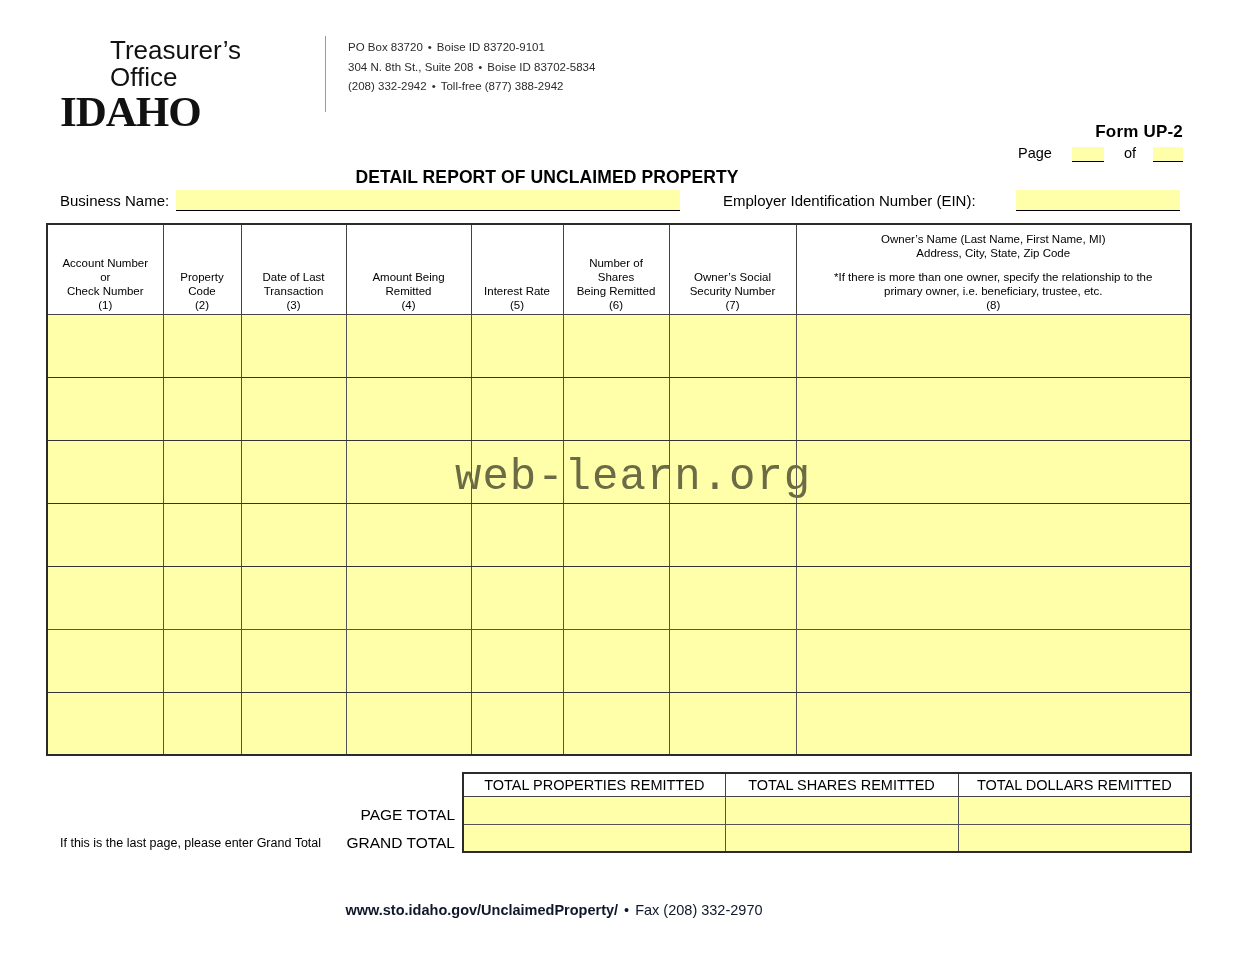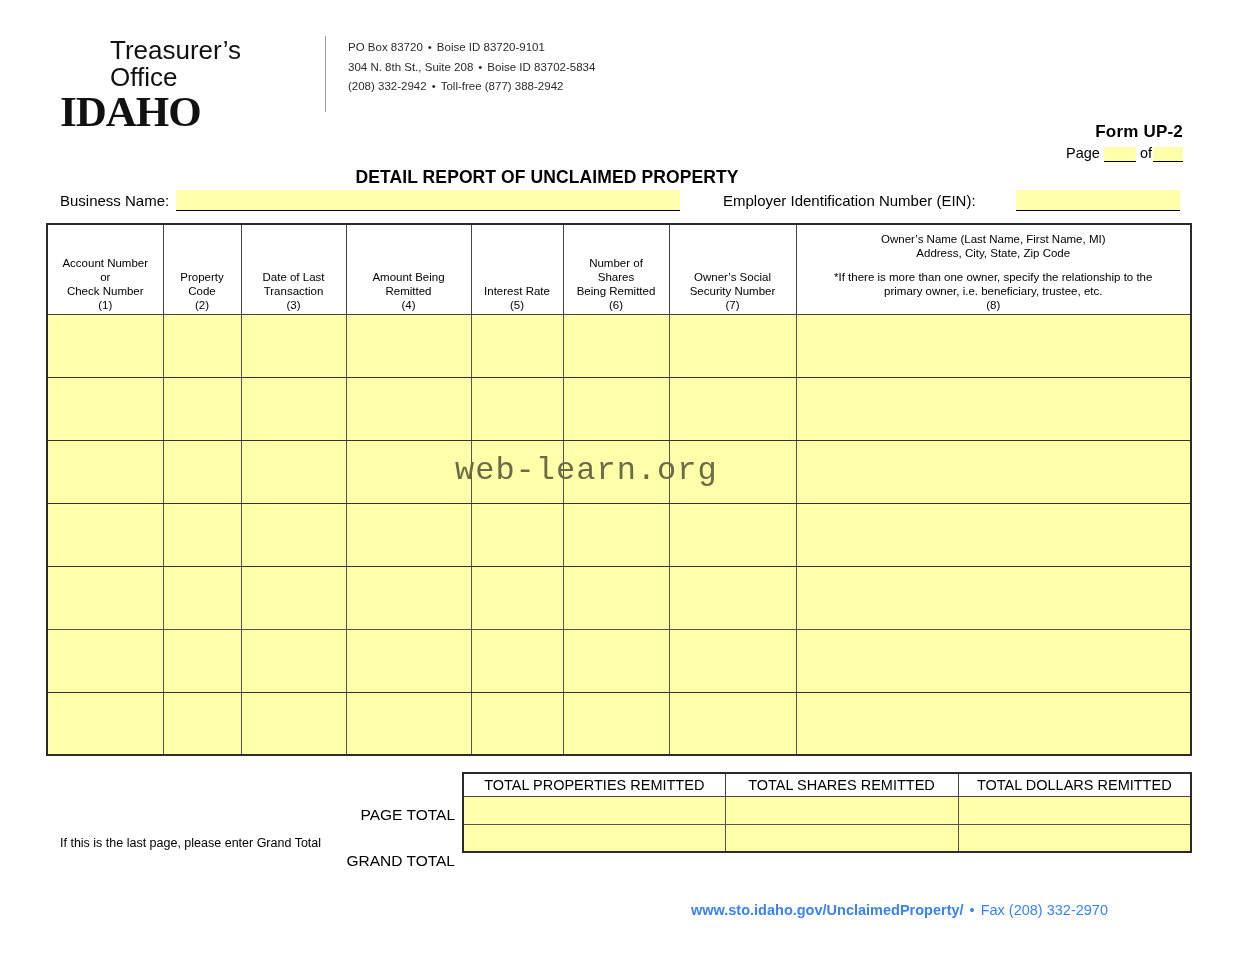--- a/index.html
+++ b/index.html
@@ -68,21 +68,21 @@
     font-size: 17px;
     font-weight: bold;
     letter-spacing: 0.2px;
   }
   #page-line {
     position: absolute;
     right: 55px; top: 145px;
     font-size: 14.5px;
     display: flex;
     align-items: flex-end;
-    gap: 0;
+    gap: 16px;
   }
   #page-line .lbl { padding-bottom: 1px; }
   .fillbox {
     background: #ffffaa;
     border-bottom: 1px solid #000;
     display: inline-block;
     height: 15px;
   }
   #page-of-box { width: 32px; margin: 0 4px; }
   #page-tot-box { width: 30px; margin-left: 1px; }
@@ -183,21 +183,21 @@
   table.grid tr.r4 td, table.grid tr.r6 td {
     border-bottom: 1px solid #333333;
   }
   table.grid tr.r3 td { border-bottom: 1px solid #333333; }
 
   
   #watermark {
     position: absolute;
     left: 455px; top: 452px;
     font-family: "Liberation Mono", monospace;
-    font-size: 32px;
+    font-size: 44px;
     letter-spacing: 1px;
     color: #6b6b45;
     pointer-events: none;
     white-space: nowrap;
   }
 
   
   #totals-note {
     position: absolute;
     left: 60px; top: 836px;
@@ -205,21 +205,21 @@
   }
   #lbl-page-total {
     position: absolute;
     left: 300px; top: 806px;
     width: 155px;
     text-align: right;
     font-size: 15.5px;
   }
   #lbl-grand-total {
     position: absolute;
-    left: 300px; top: 852px;
+    left: 300px; top: 834px;
     width: 155px;
     text-align: right;
     font-size: 15.5px;
   }
   #totals-wrap {
     position: absolute;
     left: 462px; top: 772px;
     width: 728px;
   }
   table.totals {
@@ -241,23 +241,23 @@
     border: 1px solid #555555;
     background: #ffffaa;
     height: 28px;
   }
 
   
   #footer {
     position: absolute;
     left: 0; top: 902px;
     width: 1108px;
-    text-align: right;
+    text-align: center;
     font-size: 14.5px;
-    color: #3b82f6;
+    color: #0f172a;
   }
   #footer .site { font-weight: bold; }
   #footer .fsep { padding: 0 6px; }
 </style>
 </head>
 <body>
 
 <div id="letterhead">
   <div id="logo-block">
     <div id="logo-treasurer">Treasurer’s Office</div>

